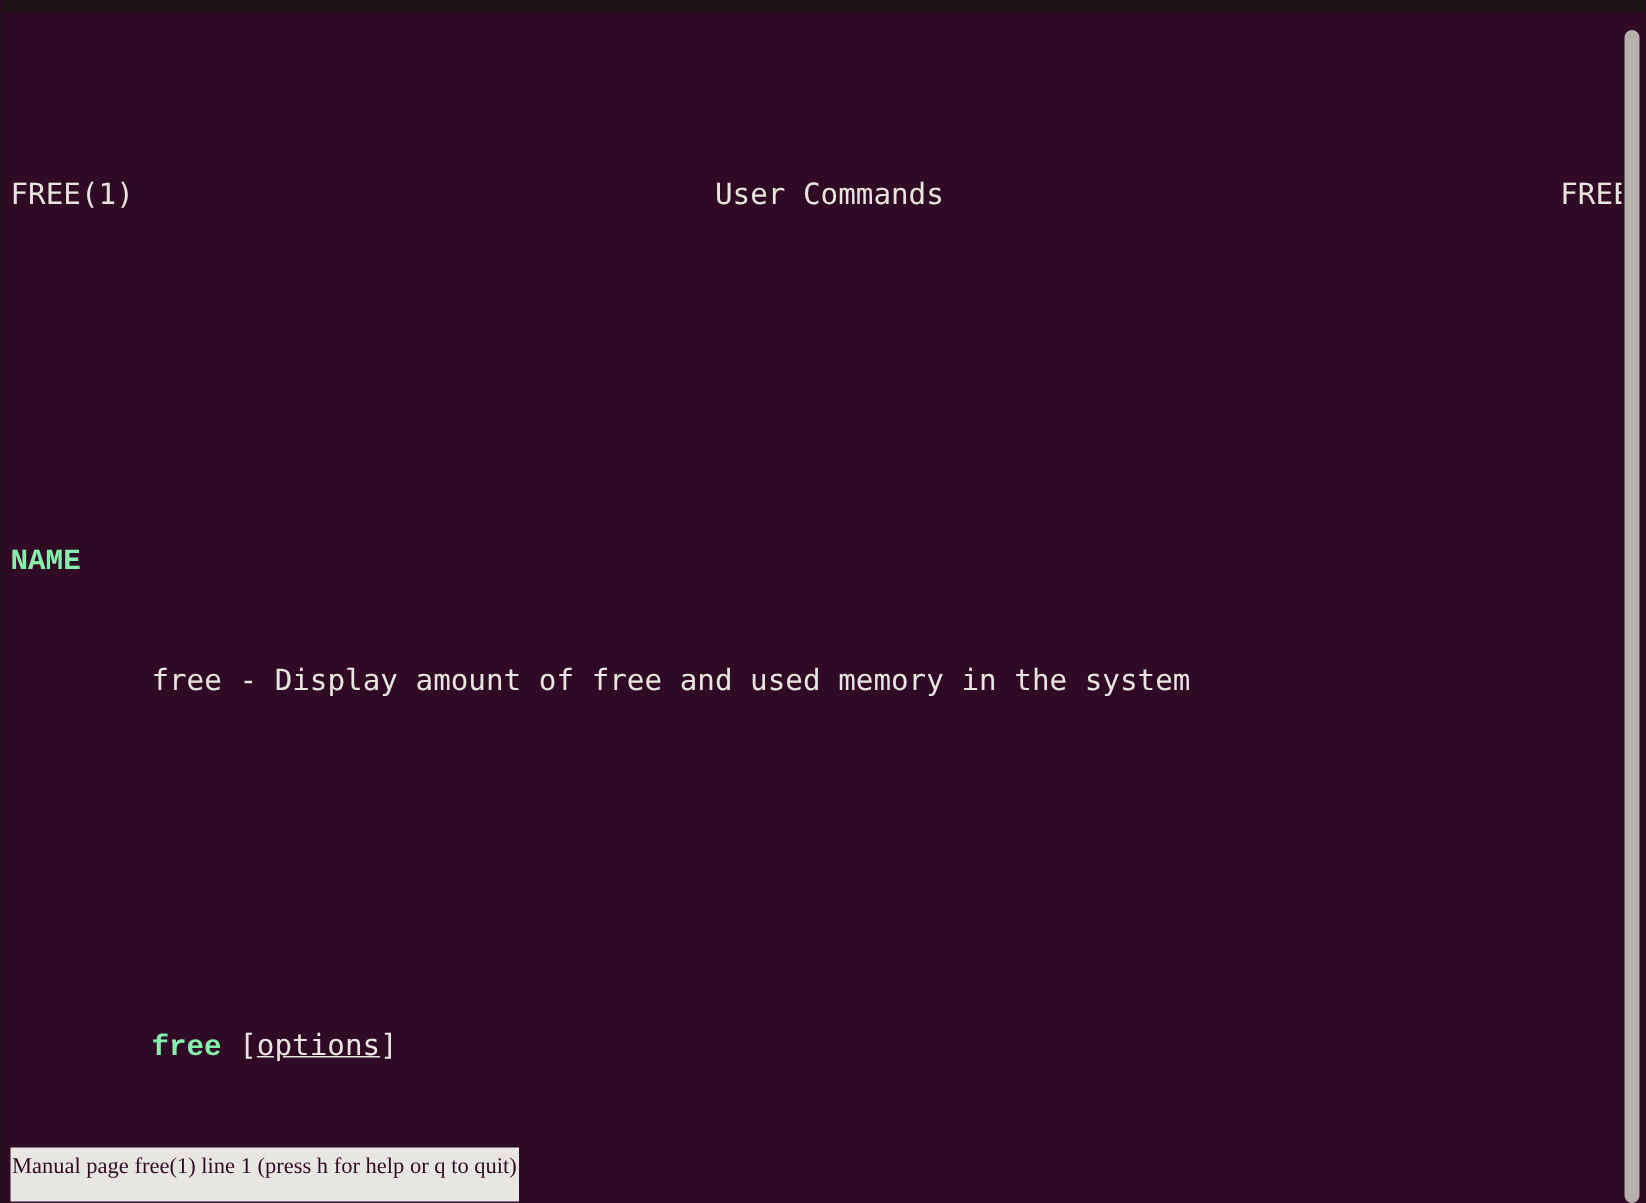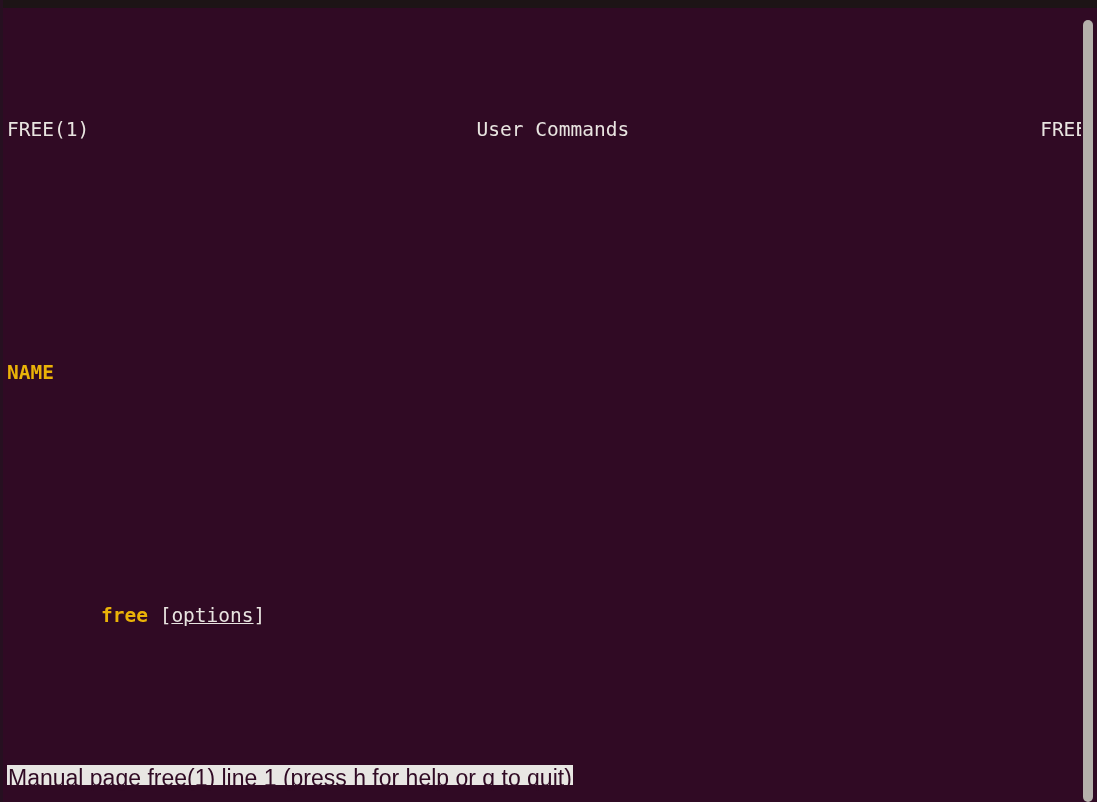--- a/index.html
+++ b/index.html
@@ -60,37 +60,38 @@
   .line {
     height: 27px;
     white-space: pre;
     font-family: "DejaVu Sans Mono", "Liberation Mono", monospace;
   }
   .blank {
     height: 27px;
   }
   b.bold {
     font-weight: bold;
-    color: #eab308;
+    color: #86efac;
+    font-family: Liberation Mono, monospace;
   }
   u.under {
     text-decoration: underline;
     color: #e8e4e0;
   }
 
   
   #status-bar {
     position: absolute;
     left: 7px;
     top: 765px;
-    height: 20px;
+    height: 36px;
     background: #e8e6e3;
     color: #300a24;
-    font-family: Liberation Sans, sans-serif;
-    font-size: 23px;
+    font-family: Liberation Serif, serif;
+    font-size: 15px;
     line-height: 26px;
     white-space: pre;
     padding: 0 1px;
   }
 
   
   #scrollbar-track {
     position: absolute;
     right: 0;
     top: 8px;
@@ -118,20 +119,21 @@
 
   <div id="screen">
 
     
     <div class="line"><span>FREE(1)</span><span>                                 </span><span>User Commands</span><span>                                   </span><span>FREE(1)</span></div>
 
     <div class="blank"></div>
 
     
     <div class="line"><b class="bold">NAME</b></div>
+    <div class="line">        <span>free - Display amount of free and used memory in the system</span></div>
 
     <div class="blank"></div>
 
     
     <div class="line">        <b class="bold">free</b> [<u class="under">options</u>]</div>
 
     
 
     
     

